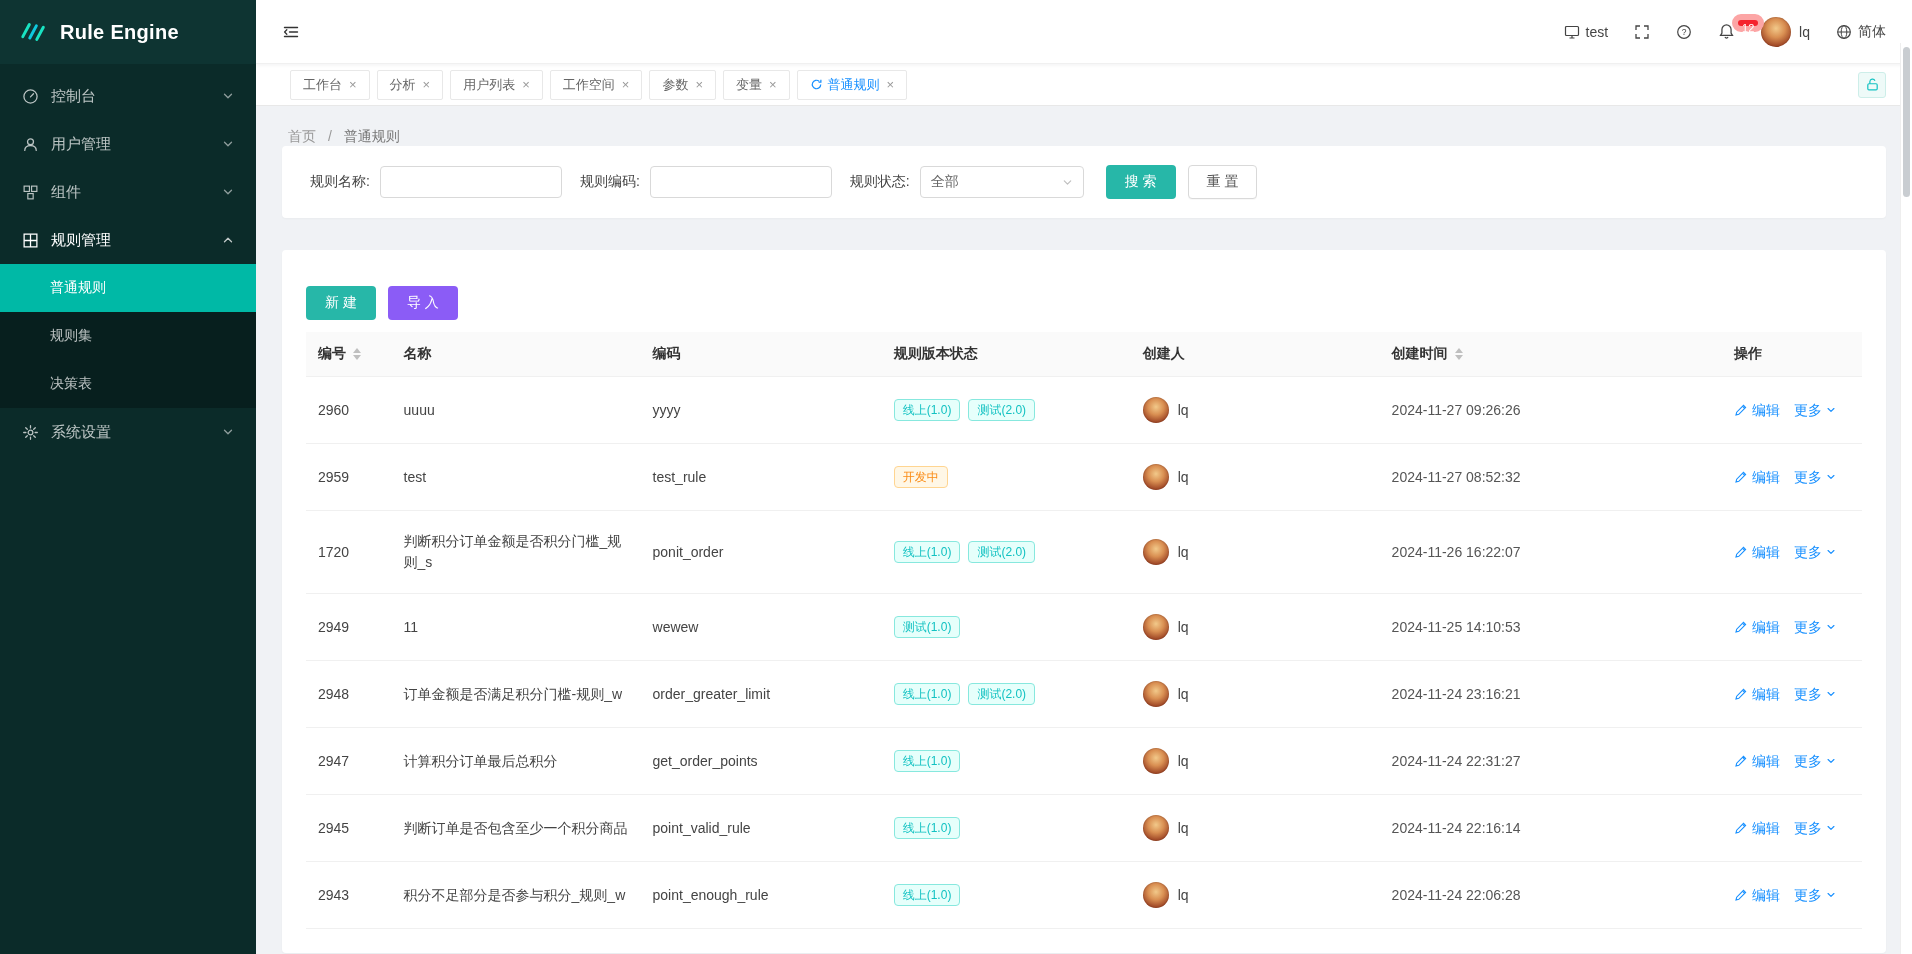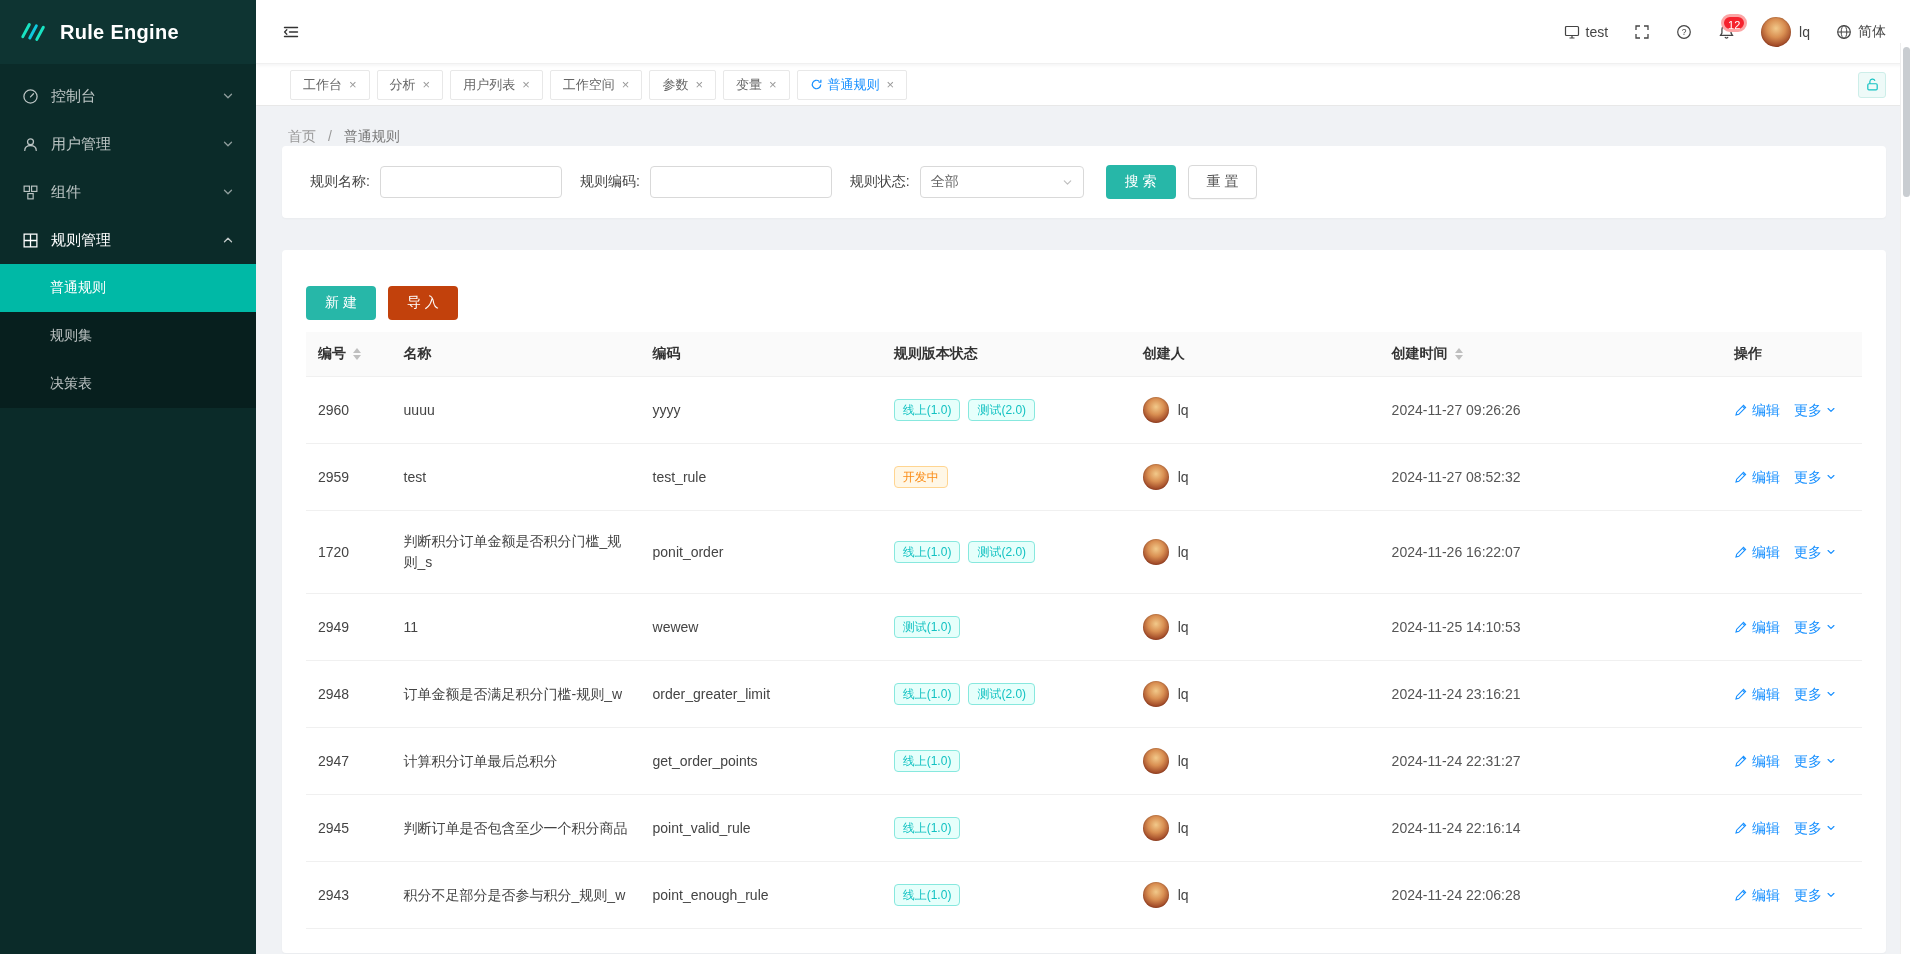--- a/index.html
+++ b/index.html
@@ -23,22 +23,22 @@
 
   
   .main { flex:1; min-width:0; display:flex; flex-direction:column; position:relative; }
 
   .topbar { height:64px; background:#fff; display:flex; align-items:center; padding:0 26px;
             border-bottom:1px solid #f0f0f0; box-shadow:0 1px 4px rgba(0,21,41,.06); position:relative; z-index:3; }
   .collapse-btn { display:inline-flex; cursor:pointer; color:#333; }
   .topbar-right { margin-left:auto; display:flex; align-items:center; gap:26px; color:#444; }
   .tb-item { display:inline-flex; align-items:center; gap:6px; cursor:pointer; font-size:14px; color:#444; }
   .bell-wrap { position:relative; display:inline-flex; cursor:pointer; }
-  .badge { position:absolute; top:-9px; left:3px; min-width:19px; height:18px; line-height:17px; padding:0 4px;
-           background:#f5222d; color:#fff; font-size:11px; text-align:center; border-radius:9px; border:3px solid #fca5a5; }
+  .badge { position:absolute; top:-9px; left:14px; min-width:19px; height:18px; line-height:17px; padding:0 4px;
+           background:#f5222d; color:#fff; font-size:11px; text-align:center; border-radius:9px; border:6px solid #fca5a5; }
   .avatar { width:30px; height:30px; border-radius:50%;
             background:radial-gradient(circle at 50% 38%, #f2c98a 0%, #d98f52 38%, #a14a28 72%, #7c3018 100%);
             box-shadow:inset 0 0 0 1px rgba(0,0,0,.08); }
   .user-group { display:inline-flex; align-items:center; gap:8px; cursor:pointer; }
 
   
   .tabbar { height:42px; background:#fff; border-bottom:1px solid #e8e8e8; display:flex; align-items:center;
             padding-left:34px; position:relative; z-index:2; }
   .tabs { display:flex; align-items:center; }
   .tab { display:inline-flex; align-items:center; height:30px; padding:0 12px; margin-right:7px;
@@ -63,21 +63,21 @@
   .form-item input { width:182px; height:32px; border:1px solid #d9d9d9; border-radius:4px; padding:0 11px;
                      font-size:14px; color:#333; outline:none; font-family:inherit; background:#fff; }
   .select { width:164px; height:32px; border:1px solid #d9d9d9; border-radius:4px; padding:0 10px; background:#fff;
             display:flex; align-items:center; justify-content:space-between; cursor:pointer; }
   .select-value { color:#666; }
   .select-caret { color:#bfbfbf; display:inline-flex; }
 
   .btn { height:34px; padding:0 18px; border:1px solid transparent; border-radius:4px; font-size:14px;
          font-family:inherit; cursor:pointer; background:#fff; white-space:nowrap; }
   .btn-teal { background:#27b7a8; color:#fff; }
-  .btn-blue { background:#c2410c; color:#fff; }
+  .btn-blue { background:#8b5cf6; color:#fff; }
   .btn-plain { border-color:#d9d9d9; color:#555; box-shadow:0 1px 1px rgba(0,0,0,.03); }
   .search-btn { margin-left:4px; }
   .reset-btn { margin-left:12px; }
 
   .table-card { margin-top:32px; padding:36px 24px 24px; min-height:700px; }
   .toolbar { display:flex; gap:12px; }
 
   table { width:100%; border-collapse:collapse; margin-top:12px; table-layout:fixed; }
   thead th { background:#fafafa; text-align:left; font-weight:bold; color:#333; font-size:14px;
              padding:13px 12px; border-bottom:1px solid #f0f0f0; }
@@ -177,20 +177,34 @@
           </span>
         </div>
         <div class="menu-item sub active">
           <span class="mi-label">普通规则</span>
         </div>
         <div class="menu-item sub">
           <span class="mi-label">规则集</span>
         </div>
         <div class="menu-item sub">
           <span class="mi-label">决策表</span>
+        </div>
+        <div class="menu-item">
+          <span class="mi-icon">
+            <svg width="17" height="17" viewBox="0 0 16 16">
+              <circle cx="8" cy="8" r="2.2" fill="none" stroke="currentColor" stroke-width="1.2"></circle>
+              <path d="M8 1.6v2.1M8 12.3v2.1M1.6 8h2.1M12.3 8h2.1M3.5 3.5L5 5M11 11l1.5 1.5M12.5 3.5L11 5M5 11l-1.5 1.5" stroke="currentColor" stroke-width="1.2" fill="none" stroke-linecap="round"></path>
+            </svg>
+          </span>
+          <span class="mi-label">系统设置</span>
+          <span class="mi-chevron down">
+            <svg width="12" height="12" viewBox="0 0 12 12">
+              <path d="M2.5 4.2L6 7.7l3.5-3.5" fill="none" stroke="currentColor" stroke-width="1.3" stroke-linecap="round" stroke-linejoin="round"></path>
+            </svg>
+          </span>
         </div>
       </nav>
   </aside>
 
   <div class="main">
 
     <header class="topbar">
       <span class="collapse-btn">
         <svg width="18" height="18" viewBox="0 0 18 18">
           <path d="M2.5 4.5h13M7.5 9h8M2.5 13.5h13" stroke="currentColor" stroke-width="1.4" fill="none" stroke-linecap="round"></path>

